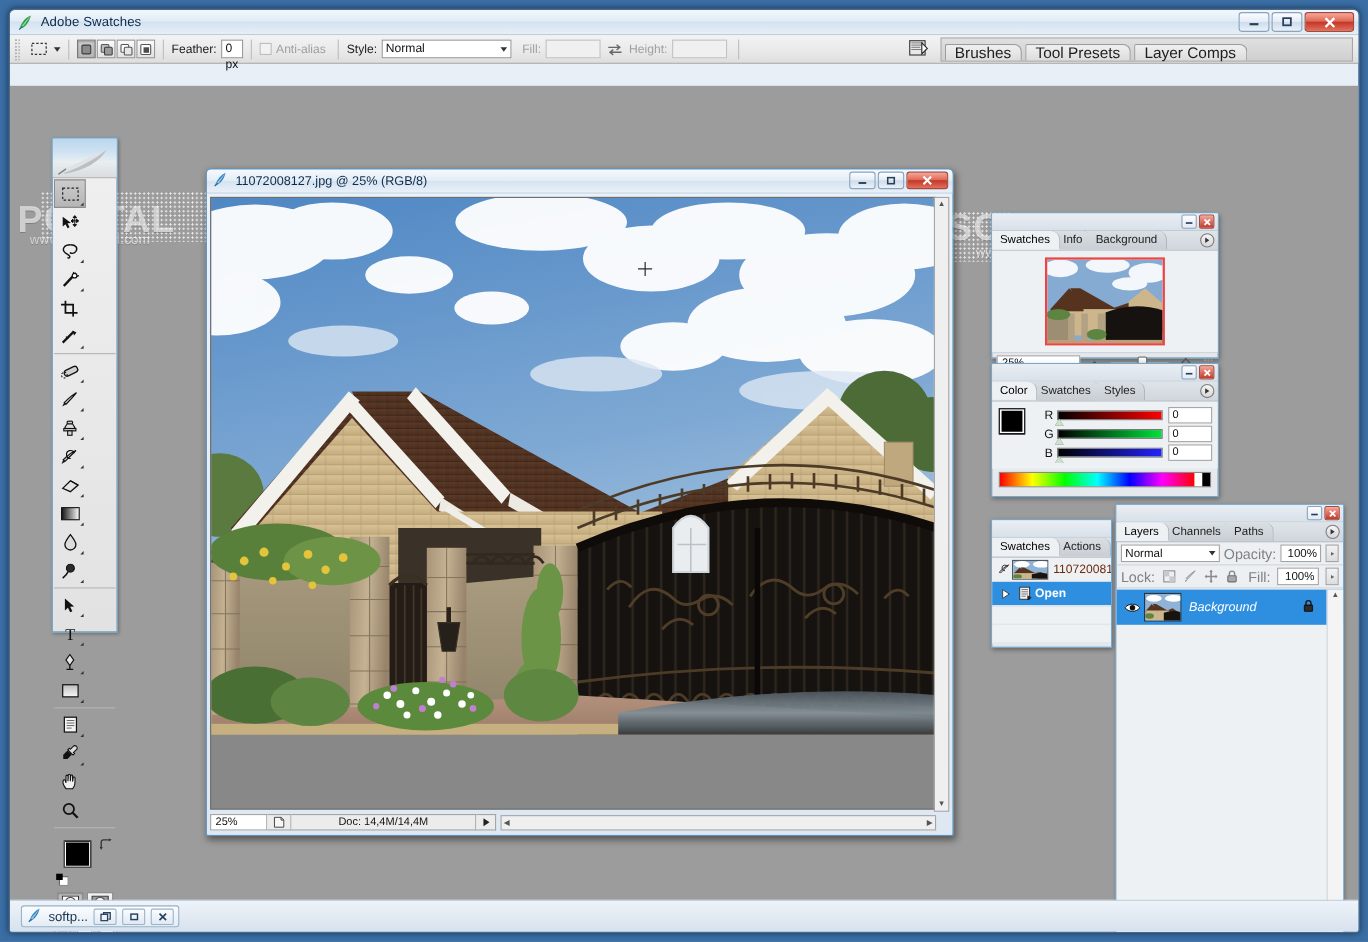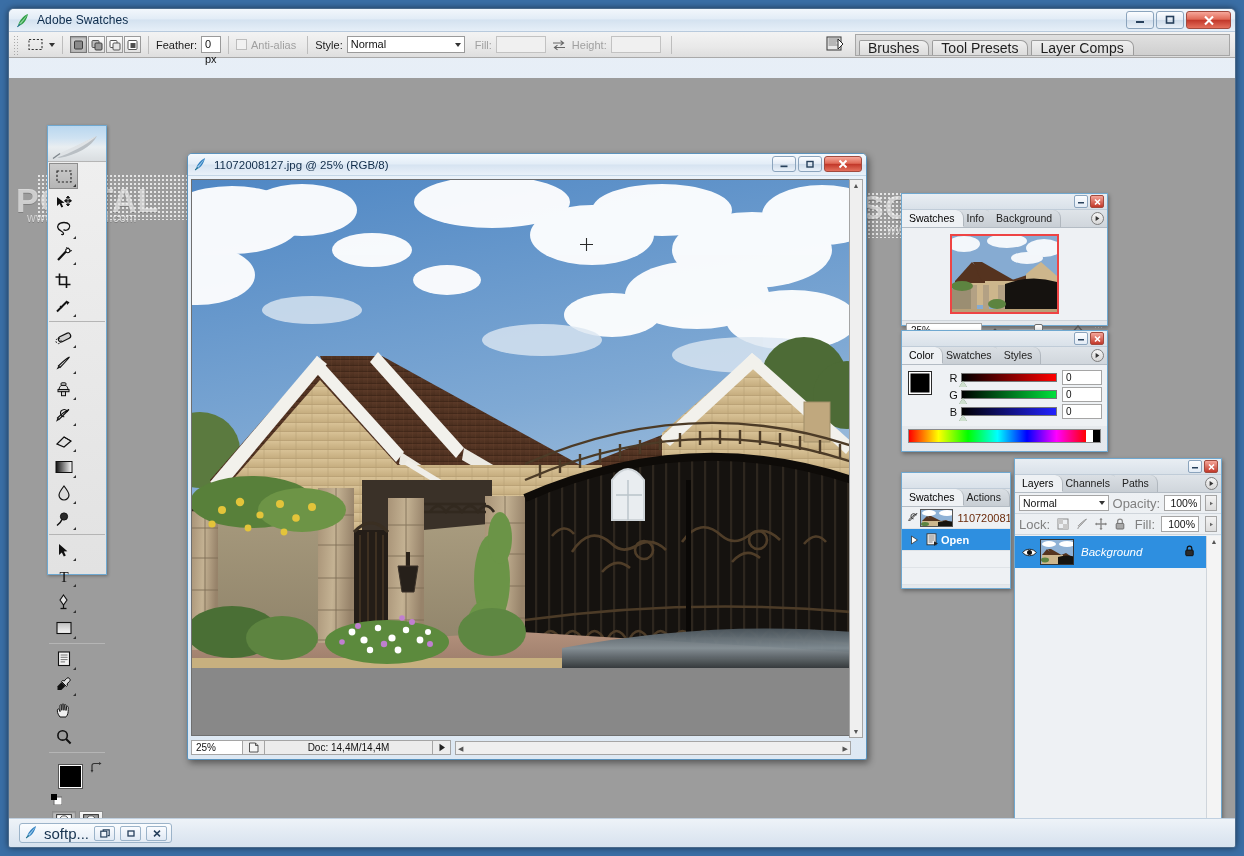--- a/index.html
+++ b/index.html
@@ -381,21 +381,21 @@
     background: linear-gradient(180deg,#eef3f8 0%, #e2eaf3 50%, #d7e2ee 100%);
     border-top:1px solid #c0d0e0;
     display:flex; align-items:center; padding-left: 10px;
   }
   #task-btn {
     height:20px; display:flex; align-items:center; gap:5px;
     border:1px solid #9bb3c9; border-radius:3px;
     background: linear-gradient(180deg,#fbfdff,#e4ecf5);
     padding: 0 4px 0 5px;
   }
-  #task-label { font-size:15px; color:#16324e; }
+  #task-label { font-size:12px; color:#16324e; }
   .task-mini {
     width:21px;height:15px;border:1px solid #9bb3c9;border-radius:2px;
     background: linear-gradient(180deg,#fafcff,#e0e9f4);
     display:flex;align-items:center;justify-content:center;
   }
 </style>
 </head>
 <body>
 
 <div id="app-window">

